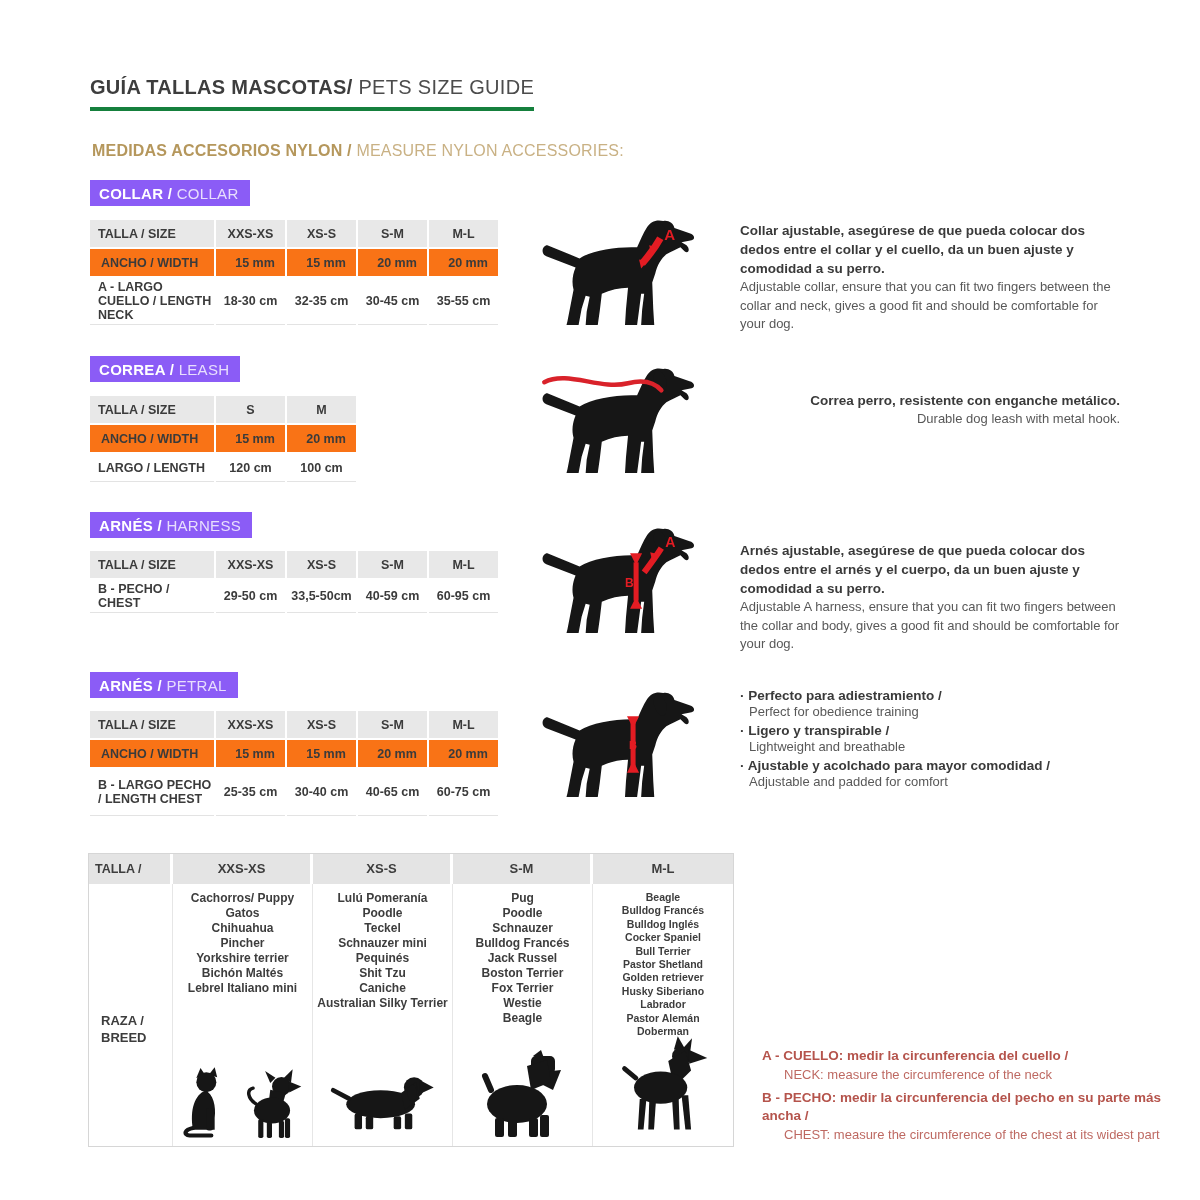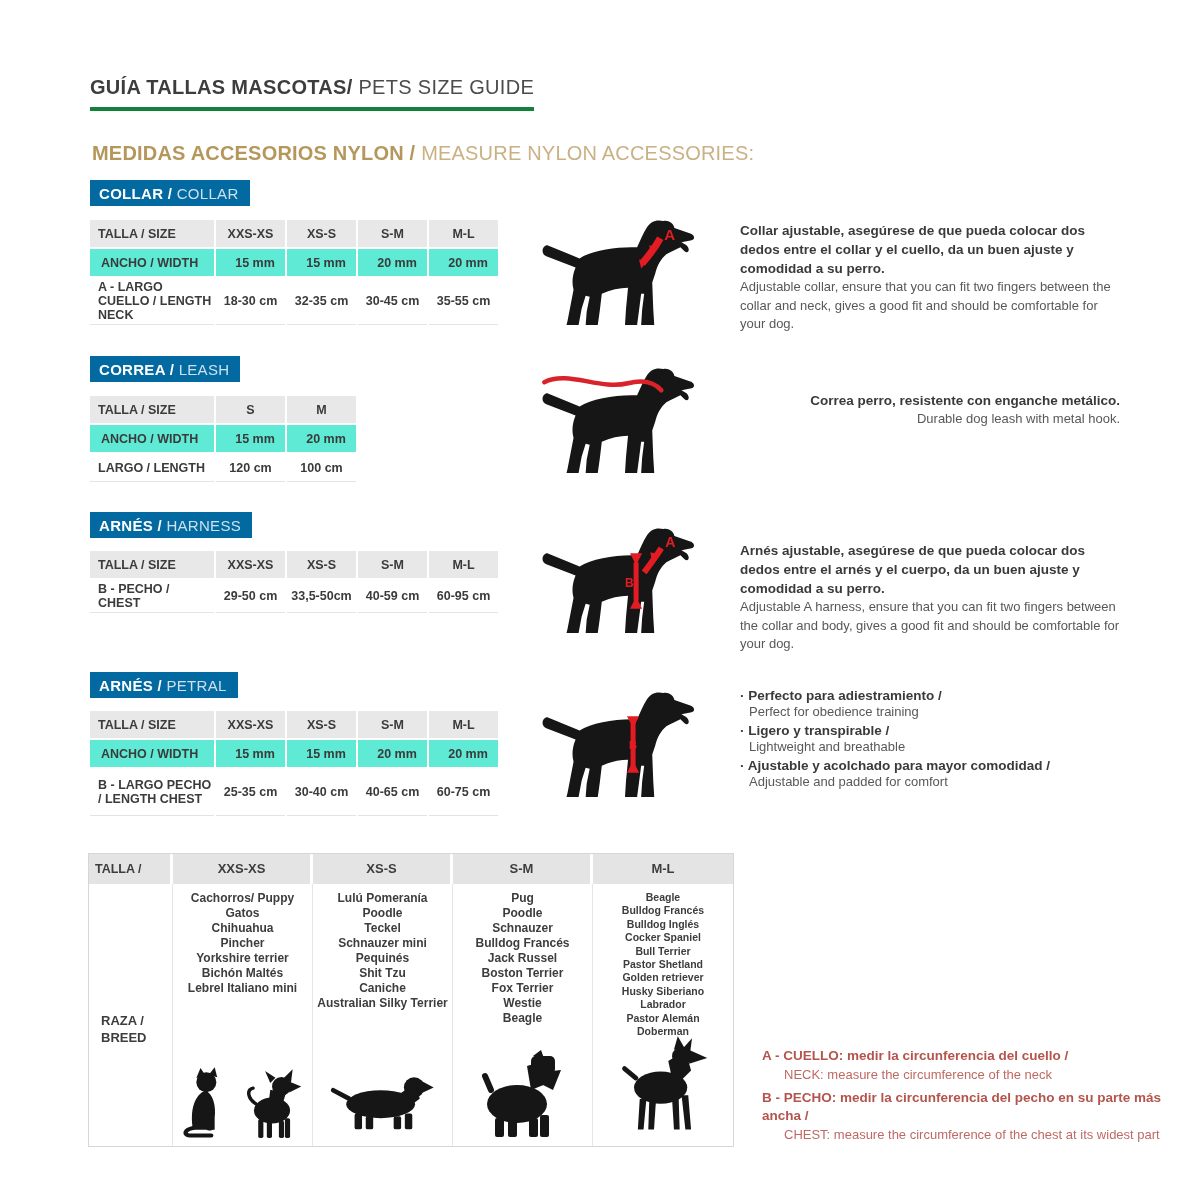--- a/index.html
+++ b/index.html
@@ -6,35 +6,35 @@
   body{
     width:1200px;height:1200px;position:relative;background:#ffffff;
     font-family:"Liberation Sans", sans-serif;color:#3d3d3d;overflow:hidden;
   }
   .abs{position:absolute;}
 
   
   .title{left:90px;top:76px;font-size:20px;font-weight:700;letter-spacing:.3px;
          border-bottom:4px solid #15803d;padding-bottom:8px;}
   .title .en{font-weight:400;color:#4c4c4c;}
-  .subtitle{left:92px;top:142px;font-size:20px;font-weight:700;color:#b5975c;letter-spacing:.2px;}
+  .subtitle{left:92px;top:142px;font-size:16px;font-weight:700;color:#b5975c;letter-spacing:.2px;}
   .subtitle .en{font-weight:400;color:#c9b184;}
 
   
-  .badge{background:#0369a1;color:#fff;font-weight:700;font-size:15px;
+  .badge{background:#8b5cf6;color:#fff;font-weight:700;font-size:15px;
          padding:5px 11px 4px 9px;display:inline-block;letter-spacing:.3px;}
   .badge .en{font-weight:400;color:rgba(255,255,255,.8);}
 
   
   table.spec{border-collapse:separate;border-spacing:2px;table-layout:fixed;}
   table.spec td{font-size:12.5px;font-weight:700;text-align:center;vertical-align:middle;
                 padding:2px;color:#3b3b3b;}
   table.spec td:first-child{text-align:left;padding-left:8px;}
   table.spec tr.r0 td{background:#e8e8e8;height:23px;}
-  table.spec tr.r1 td{background:#5eead4;height:23px;padding-left:11px;}
+  table.spec tr.r1 td{background:#f97316;height:23px;padding-left:11px;}
   table.spec tr.r2 td{background:#ffffff;height:23px;border-bottom:1px solid #e3e3e3;}
   table.spec.tall tr.r2 td{height:42px;}
 
   
   .desc{width:380px;line-height:1.42;}
   .desc .es{font-weight:700;font-size:13.5px;color:#3a3a3a;}
   .desc .en{font-weight:400;font-size:13px;color:#585858;}
 
   
   .bullets{width:390px;}

